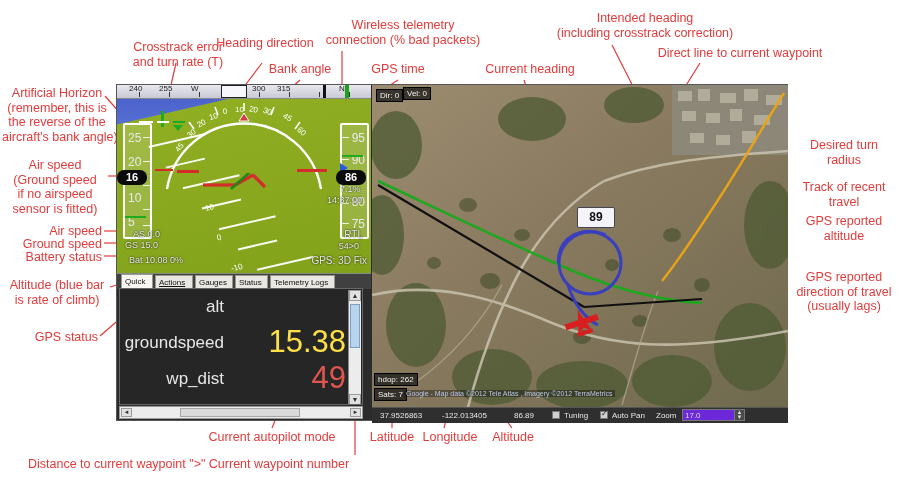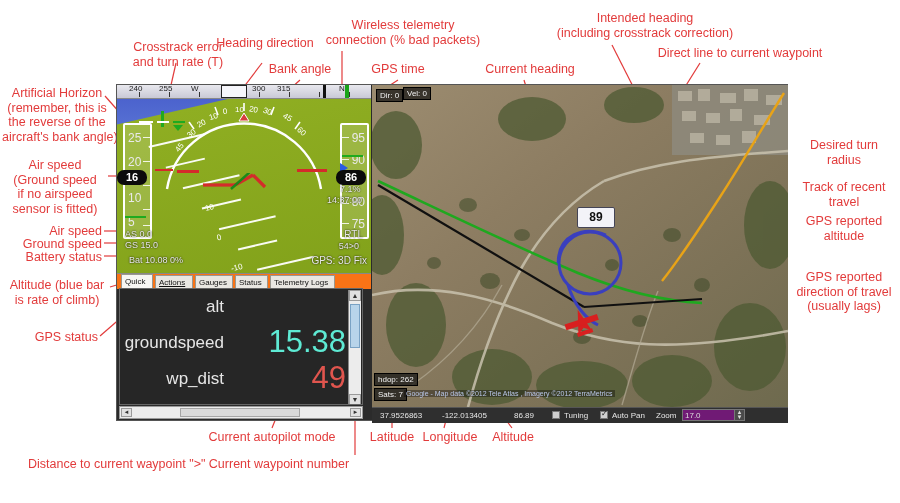--- a/index.html
+++ b/index.html
@@ -66,21 +66,21 @@
   
   .hudtxt{position:absolute;color:#e8e8e8;font-size:9px;font-family:"Liberation Sans",sans-serif;
           text-shadow:0 0 2px #000;}
   .hudtxt.big{font-size:10px;}
 
   
   #wings{position:absolute;left:84px;top:88px;width:80px;height:12px;}
 
   
   #tabs{position:absolute;left:0;top:188px;width:254px;height:15px;
-        background:#f97316;border-top:1px solid #888;}
+        background:#404040;border-top:1px solid #888;}
   .tab{position:absolute;top:1px;height:14px;background:#e9e7e2;border:1px solid #9a978f;
        border-bottom:none;font-size:8px;line-height:13px;padding:0 3px;box-sizing:border-box;
        color:#111;white-space:nowrap;}
   .tab.sel{background:#f7f6f3;top:0;height:15px;line-height:14px;font-weight:normal;}
 
   
   #telem{position:absolute;left:2px;top:203px;width:244px;height:117px;background:#262626;
          border:1px solid #666;box-sizing:border-box;overflow:hidden;}
   .trow{position:absolute;left:0;width:228px;height:34px;}
   .tname{position:absolute;right:124px;top:4px;color:#e6e6e6;font-size:17px;}
@@ -107,21 +107,21 @@
   #wpbox{position:absolute;left:205px;top:122px;width:36px;height:19px;background:#f3f3f8;
          border:1px solid #445;border-radius:2px;color:#111;font-size:12px;font-weight:bold;
          text-align:center;line-height:19px;}
 
   
   #statusbar{position:absolute;left:255px;top:322px;width:416px;height:15px;
              background:#2f2f2f;border-top:1px solid #555;color:#e6e6e6;font-size:8px;}
   .sb{position:absolute;top:3px;white-space:nowrap;}
   .cbx{position:absolute;top:3px;width:8px;height:8px;background:#cfcfcf;border:1px solid #777;box-sizing:border-box;}
   .cbx.on:after{content:"✓";position:absolute;left:0px;top:-3px;font-size:8px;color:#111;}
-  #zoombox{position:absolute;top:1px;width:62px;height:12px;background:#701a75;border:1px solid #777;
+  #zoombox{position:absolute;top:1px;width:62px;height:12px;background:#6d28d9;border:1px solid #777;
            box-sizing:border-box;color:#ddd;font-size:8px;padding-left:2px;line-height:11px;}
   #zoomspin{position:absolute;top:1px;width:11px;height:12px;background:#4a4a4a;border:1px solid #777;
             box-sizing:border-box;color:#ddd;font-size:6px;text-align:center;line-height:5px;}
 </style>
 </head>
 <body>
 
 <svg id="leaders">
   <g stroke="#e23b3b" stroke-width="1.2" fill="none">
 
@@ -320,21 +320,21 @@
       <div class="tapetick" style="left:0;top:78px;width:7px;"></div>
       <div class="tapetick" style="left:0;top:98px;width:7px;"></div>
     </div>
     <div id="altgreen"></div>
     <div id="climbbar"></div>
     <div class="curbox" id="altcur">86</div>
 
     <div class="hudtxt" style="left:223px;top:99px;">7.1%</div>
     <div class="hudtxt" style="left:210px;top:110px;">14:37:00</div>
 
-    <div class="hudtxt" style="left:8px;top:144px;">AS 0.0</div>
+    <div class="hudtxt" style="left:16px;top:144px;">AS 0.0</div>
     <div class="hudtxt" style="left:8px;top:155px;">GS 15.0</div>
     <div class="hudtxt" style="left:12px;top:170px;">Bat 10.08 0%</div>
 
     <div class="hudtxt big" style="right:8px;top:144px;">RTL</div>
     <div class="hudtxt" style="right:12px;top:156px;">54&gt;0</div>
     <div class="hudtxt big" style="right:4px;top:170px;">GPS: 3D Fix</div>
   </div>
 
   <div id="tabs">
     <div class="tab sel" style="left:4px;width:32px;">Quick</div>
@@ -343,21 +343,21 @@
     <div class="tab" style="left:118px;width:33px;">Status</div>
     <div class="tab" style="left:153px;width:65px;">Telemetry Logs</div>
   </div>
 
   <div id="telem">
     <div class="trow" style="top:4px;">
       <div class="tname">alt</div>
     </div>
     <div class="trow" style="top:40px;">
       <div class="tname">groundspeed</div>
-      <div class="tval" style="color:#5eead4;">15.38</div>
+      <div class="tval" style="color:#fde047;">15.38</div>
     </div>
     <div class="trow" style="top:76px;">
       <div class="tname">wp_dist</div>
       <div class="tval" style="color:#e0554e;">49</div>
     </div>
     <div id="telemscroll">
       <div class="sarrow" style="top:0;">▲</div>
       <div id="sthumb"></div>
       <div class="sarrow" style="bottom:0;">▼</div>
     </div>

